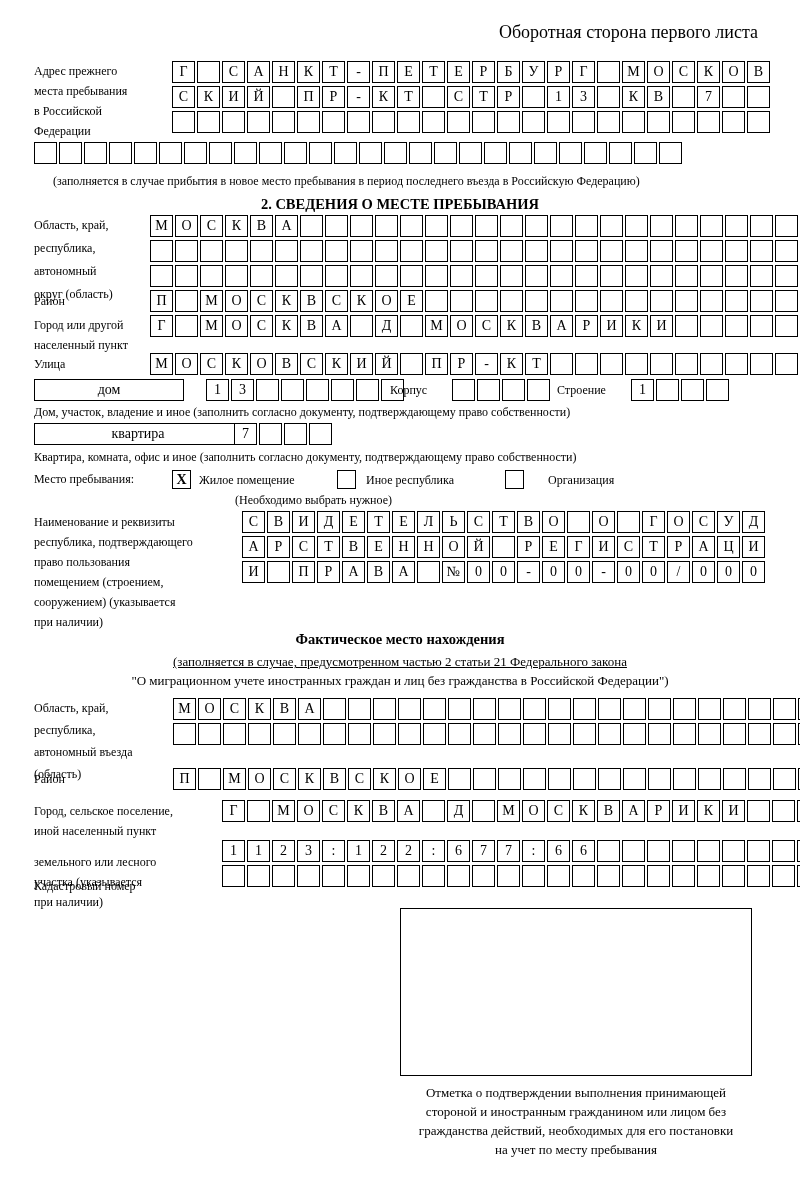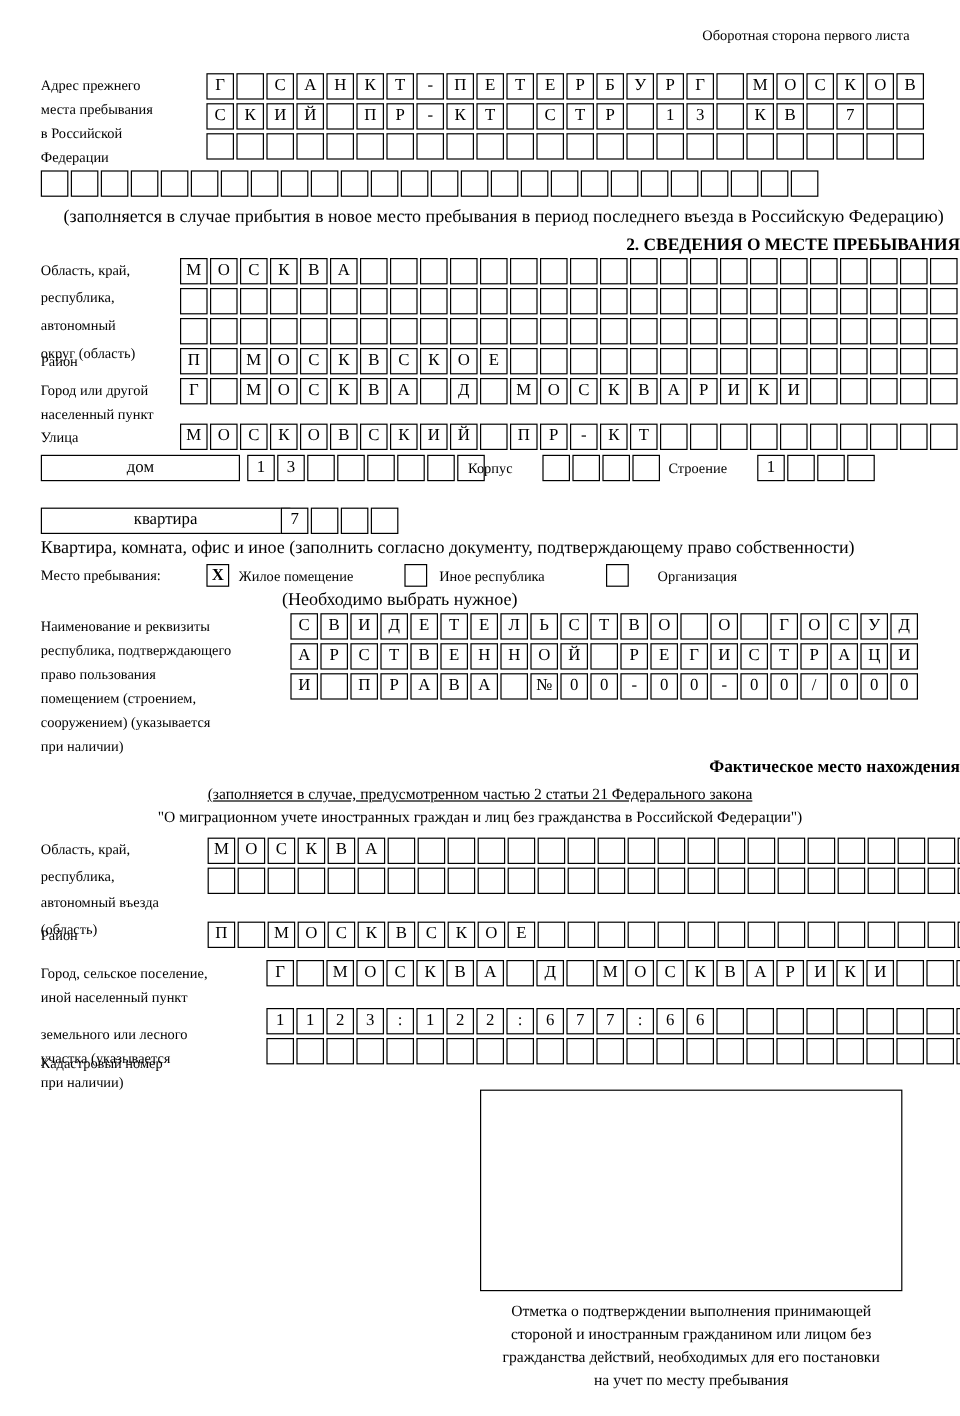--- a/index.html
+++ b/index.html
@@ -17,37 +17,37 @@
   }
   .page {
     position: relative;
     width: 800px;
     height: 1180px;
   }
   .hdr-right {
     position: absolute;
     right: 42px;
     top: 22px;
-    font-size: 12px;
+    font-size: 18px;
     white-space: nowrap;
   }
   .lbl {
     position: absolute;
     font-size: 12px;
     line-height: 19px;
     white-space: pre;
   }
   .lbl.small {
-    font-size: 15px;
+    font-size: 12px;
   }
   .center-title {
     position: absolute;
     font-size: 14.5px;
     font-weight: bold;
-    text-align: right;
+    text-align: center;
     width: 100%;
     left: 0;
   }
   .center-note {
     position: absolute;
     font-size: 13px;
     text-align: center;
     width: 100%;
     left: 0;
   }
@@ -399,21 +399,21 @@
       <div class="cell"></div>
       <div class="cell"></div>
       <div class="cell"></div>
       <div class="cell"></div>
       <div class="cell"></div>
       <div class="cell"></div>
       <div class="cell"></div>
       <div class="cell"></div>
     </div>
 
-  <div class="boxlabel" style="left:34px; top:379px; width:166px;">дом</div>
+  <div class="boxlabel" style="left:34px; top:379px; width:150px;">дом</div>
   <div class="row" id="s2-house" style="left:206px; top:379px;">
       <div class="cell">1</div>
       <div class="cell">3</div>
       <div class="cell"></div>
       <div class="cell"></div>
       <div class="cell"></div>
       <div class="cell"></div>
       <div class="cell"></div>
       <div class="cell"></div>
     </div>
@@ -425,20 +425,21 @@
       <div class="cell"></div>
     </div>
   <div class="lbl" style="left:557px; top:381px;">Строение</div>
   <div class="row" id="s2-stroenie" style="left:631px; top:379px;">
       <div class="cell">1</div>
       <div class="cell"></div>
       <div class="cell"></div>
       <div class="cell"></div>
     </div>
 
+  <div class="lbl small" style="left:34px; top:403px;">Дом, участок, владение и иное (заполнить согласно документу, подтверждающему право собственности)</div>
 
   <div class="boxlabel" style="left:34px; top:423px; width:208px;">квартира</div>
   <div class="row" id="s2-flat" style="left:234px; top:423px;">
       <div class="cell">7</div>
       <div class="cell"></div>
       <div class="cell"></div>
       <div class="cell"></div>
     </div>
   <div class="lbl small" style="left:34px; top:448px;">Квартира, комната, офис и иное (заполнить согласно документу, подтверждающему право собственности)</div>
 

